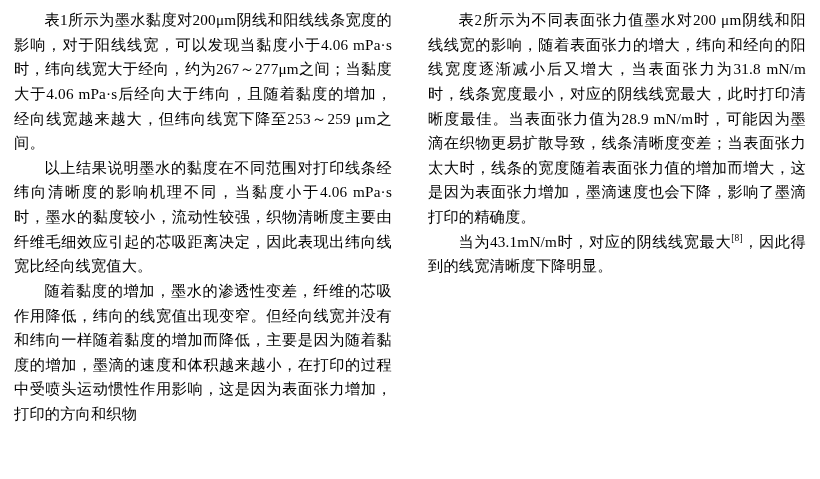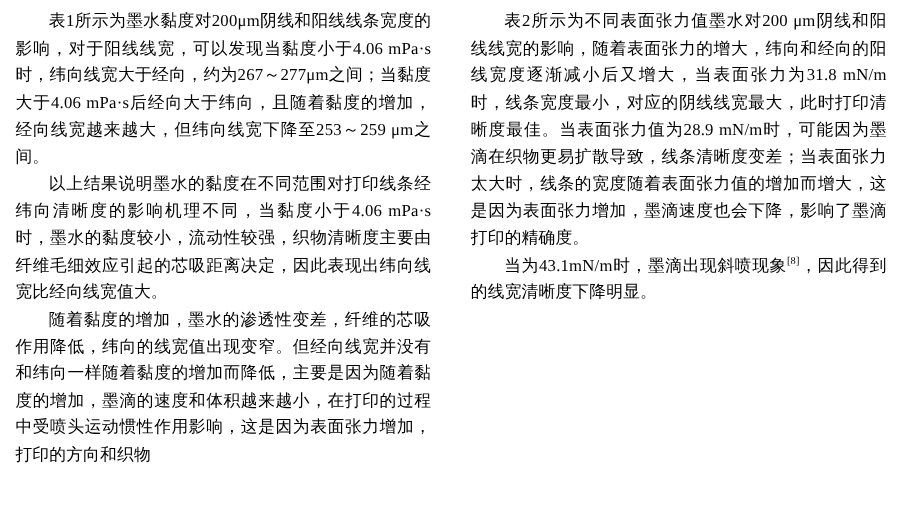--- a/index.html
+++ b/index.html
@@ -57,17 +57,17 @@
   <div class="columns">
 
     <div class="column">
       <p class="para">表1所示为墨水黏度对200μm阴线和阳线线条宽度的影响，对于阳线线宽，可以发现当黏度小于4.06 mPa·s时，纬向线宽大于经向，约为267～277μm之间；当黏度大于4.06 mPa·s后经向大于纬向，且随着黏度的增加，经向线宽越来越大，但纬向线宽下降至253～259 μm之间。</p>
       <p class="para">以上结果说明墨水的黏度在不同范围对打印线条经纬向清晰度的影响机理不同，当黏度小于4.06 mPa·s时，墨水的黏度较小，流动性较强，织物清晰度主要由纤维毛细效应引起的芯吸距离决定，因此表现出纬向线宽比经向线宽值大。</p>
       <p class="para">随着黏度的增加，墨水的渗透性变差，纤维的芯吸作用降低，纬向的线宽值出现变窄。但经向线宽并没有和纬向一样随着黏度的增加而降低，主要是因为随着黏度的增加，墨滴的速度和体积越来越小，在打印的过程中受喷头运动惯性作用影响，这是因为表面张力增加，打印的方向和织物</p>
     </div>
 
     <div class="column">
       <p class="para">表2所示为不同表面张力值墨水对200 μm阴线和阳线线宽的影响，随着表面张力的增大，纬向和经向的阳线宽度逐渐减小后又增大，当表面张力为31.8 mN/m时，线条宽度最小，对应的阴线线宽最大，此时打印清晰度最佳。当表面张力值为28.9 mN/m时，可能因为墨滴在织物更易扩散导致，线条清晰度变差；当表面张力太大时，线条的宽度随着表面张力值的增加而增大，这是因为表面张力增加，墨滴速度也会下降，影响了墨滴打印的精确度。</p>
-      <p class="para"><span>当为43.1mN/m时，墨滴出现斜喷现象</span><sup>[8]</sup><span>，因此得到的线宽清晰度下降明显。</span></p>
+      <p class="para"><span>当为43.1mN/m时，对应的阴线线宽最大</span><sup>[8]</sup><span>，因此得到的线宽清晰度下降明显。</span></p>
     </div>
 
   </div>
 </div>
 
 </body></html>

